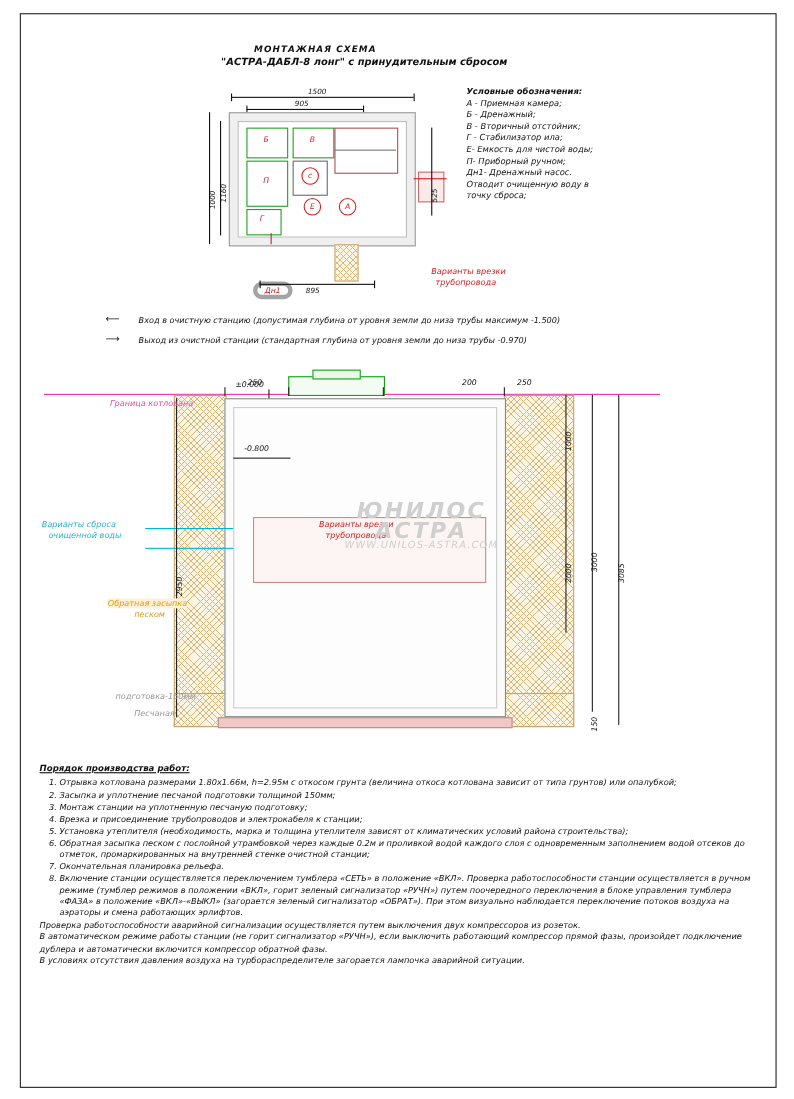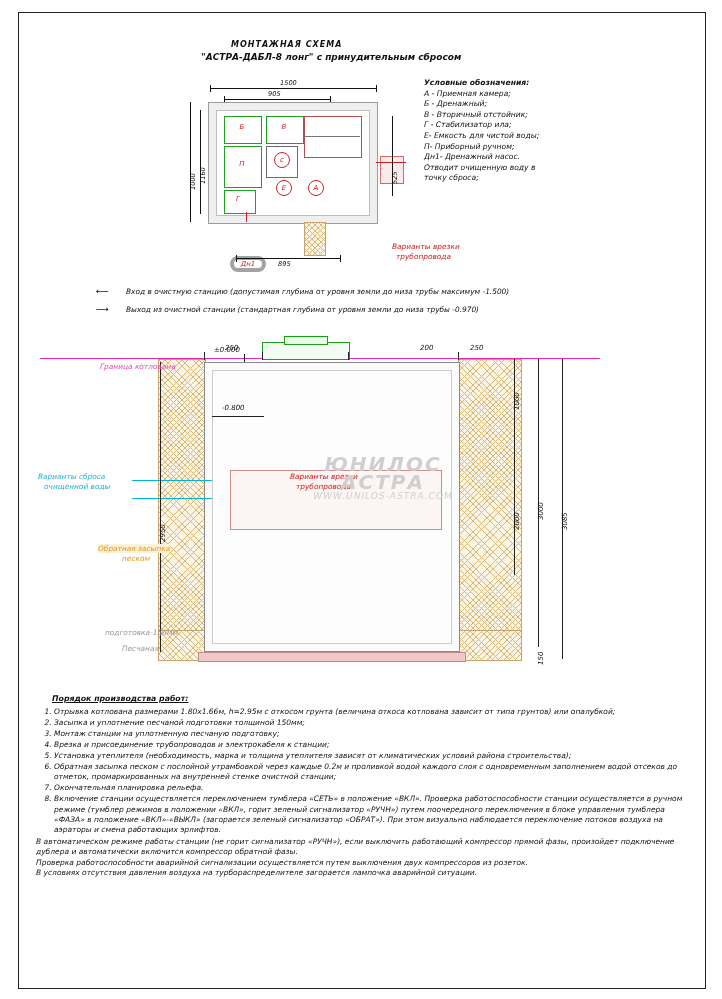--- a/index.html
+++ b/index.html
@@ -56,21 +56,21 @@
   .cap.gry{color:#9a9a9a;}
   .cap.red{color:#cf2020;}
 
   
   #wm{position:absolute;left:268px;top:455px;width:230px;text-align:center;color:#cfcfcf;font-style:italic;pointer-events:none;}
   #wm .w1{font-size:20px;font-weight:bold;letter-spacing:2px;line-height:18px;}
   #wm .w2{font-size:9px;letter-spacing:1px;}
 
   
   #proc{position:absolute;left:36px;top:694px;width:655px;font-size:7.5px;font-style:italic;line-height:10.4px;color:#111;}
-  #proc h4{margin:0 0 3px 16px;font-size:7.8px;font-weight:bold;text-decoration:underline;font-style:italic;}
+  #proc h4{margin:0 0 3px 0;font-size:7.8px;font-weight:bold;text-decoration:underline;font-style:italic;}
   #proc ol{margin:0;padding-left:18px;}
   #proc li{margin:0 0 .5px 0;}
   #proc .tail{margin-top:1px;}
   #proc .tail p{margin:0 0 0 0;}
 </style>
 </head>
 <body>
 
 <div id="sheet">
   <div class="frame"></div>
@@ -230,18 +230,18 @@
       <li>Отрывка котлована размерами 1.80х1.66м, h=2.95м с откосом грунта (величина откоса котлована зависит от типа грунтов) или опалубкой;</li>
       <li>Засыпка и уплотнение песчаной подготовки толщиной 150мм;</li>
       <li>Монтаж станции на уплотненную песчаную подготовку;</li>
       <li>Врезка и присоединение трубопроводов и электрокабеля к станции;</li>
       <li>Установка утеплителя (необходимость, марка и толщина утеплителя зависят от климатических условий района строительства);</li>
       <li>Обратная засыпка песком с послойной утрамбовкой через каждые 0.2м и проливкой водой каждого слоя с одновременным заполнением водой отсеков до отметок, промаркированных на внутренней стенке очистной станции;</li>
       <li>Окончательная планировка рельефа.</li>
       <li>Включение станции осуществляется переключением тумблера «СЕТЬ» в положение «ВКЛ». Проверка работоспособности станции осуществляется в ручном режиме (тумблер режимов в положении «ВКЛ», горит зеленый сигнализатор «РУЧН») путем поочередного переключения в блоке управления тумблера «ФАЗА»  в положение «ВКЛ»-«ВЫКЛ» (загорается зеленый сигнализатор «ОБРАТ»).   При этом визуально наблюдается переключение потоков воздуха на аэраторы и смена работающих эрлифтов.</li>
     </ol>
     <div class="tail">
+      <p>Проверка работоспособности аварийной сигнализации осуществляется путем выключения двух компрессоров из розеток.</p>
       <p>В автоматическом режиме работы станции (не горит сигнализатор «РУЧН»), если выключить работающий компрессор прямой фазы, произойдет подключение дублера и автоматически включится компрессор обратной фазы.</p>
-      <p>Проверка работоспособности аварийной сигнализации осуществляется путем выключения двух компрессоров из розеток.</p>
       <p>В условиях  отсутствия давления воздуха на турбораспределителе загорается лампочка аварийной ситуации.</p>
     </div>
   </div>
 </div>
 
 </body></html>

